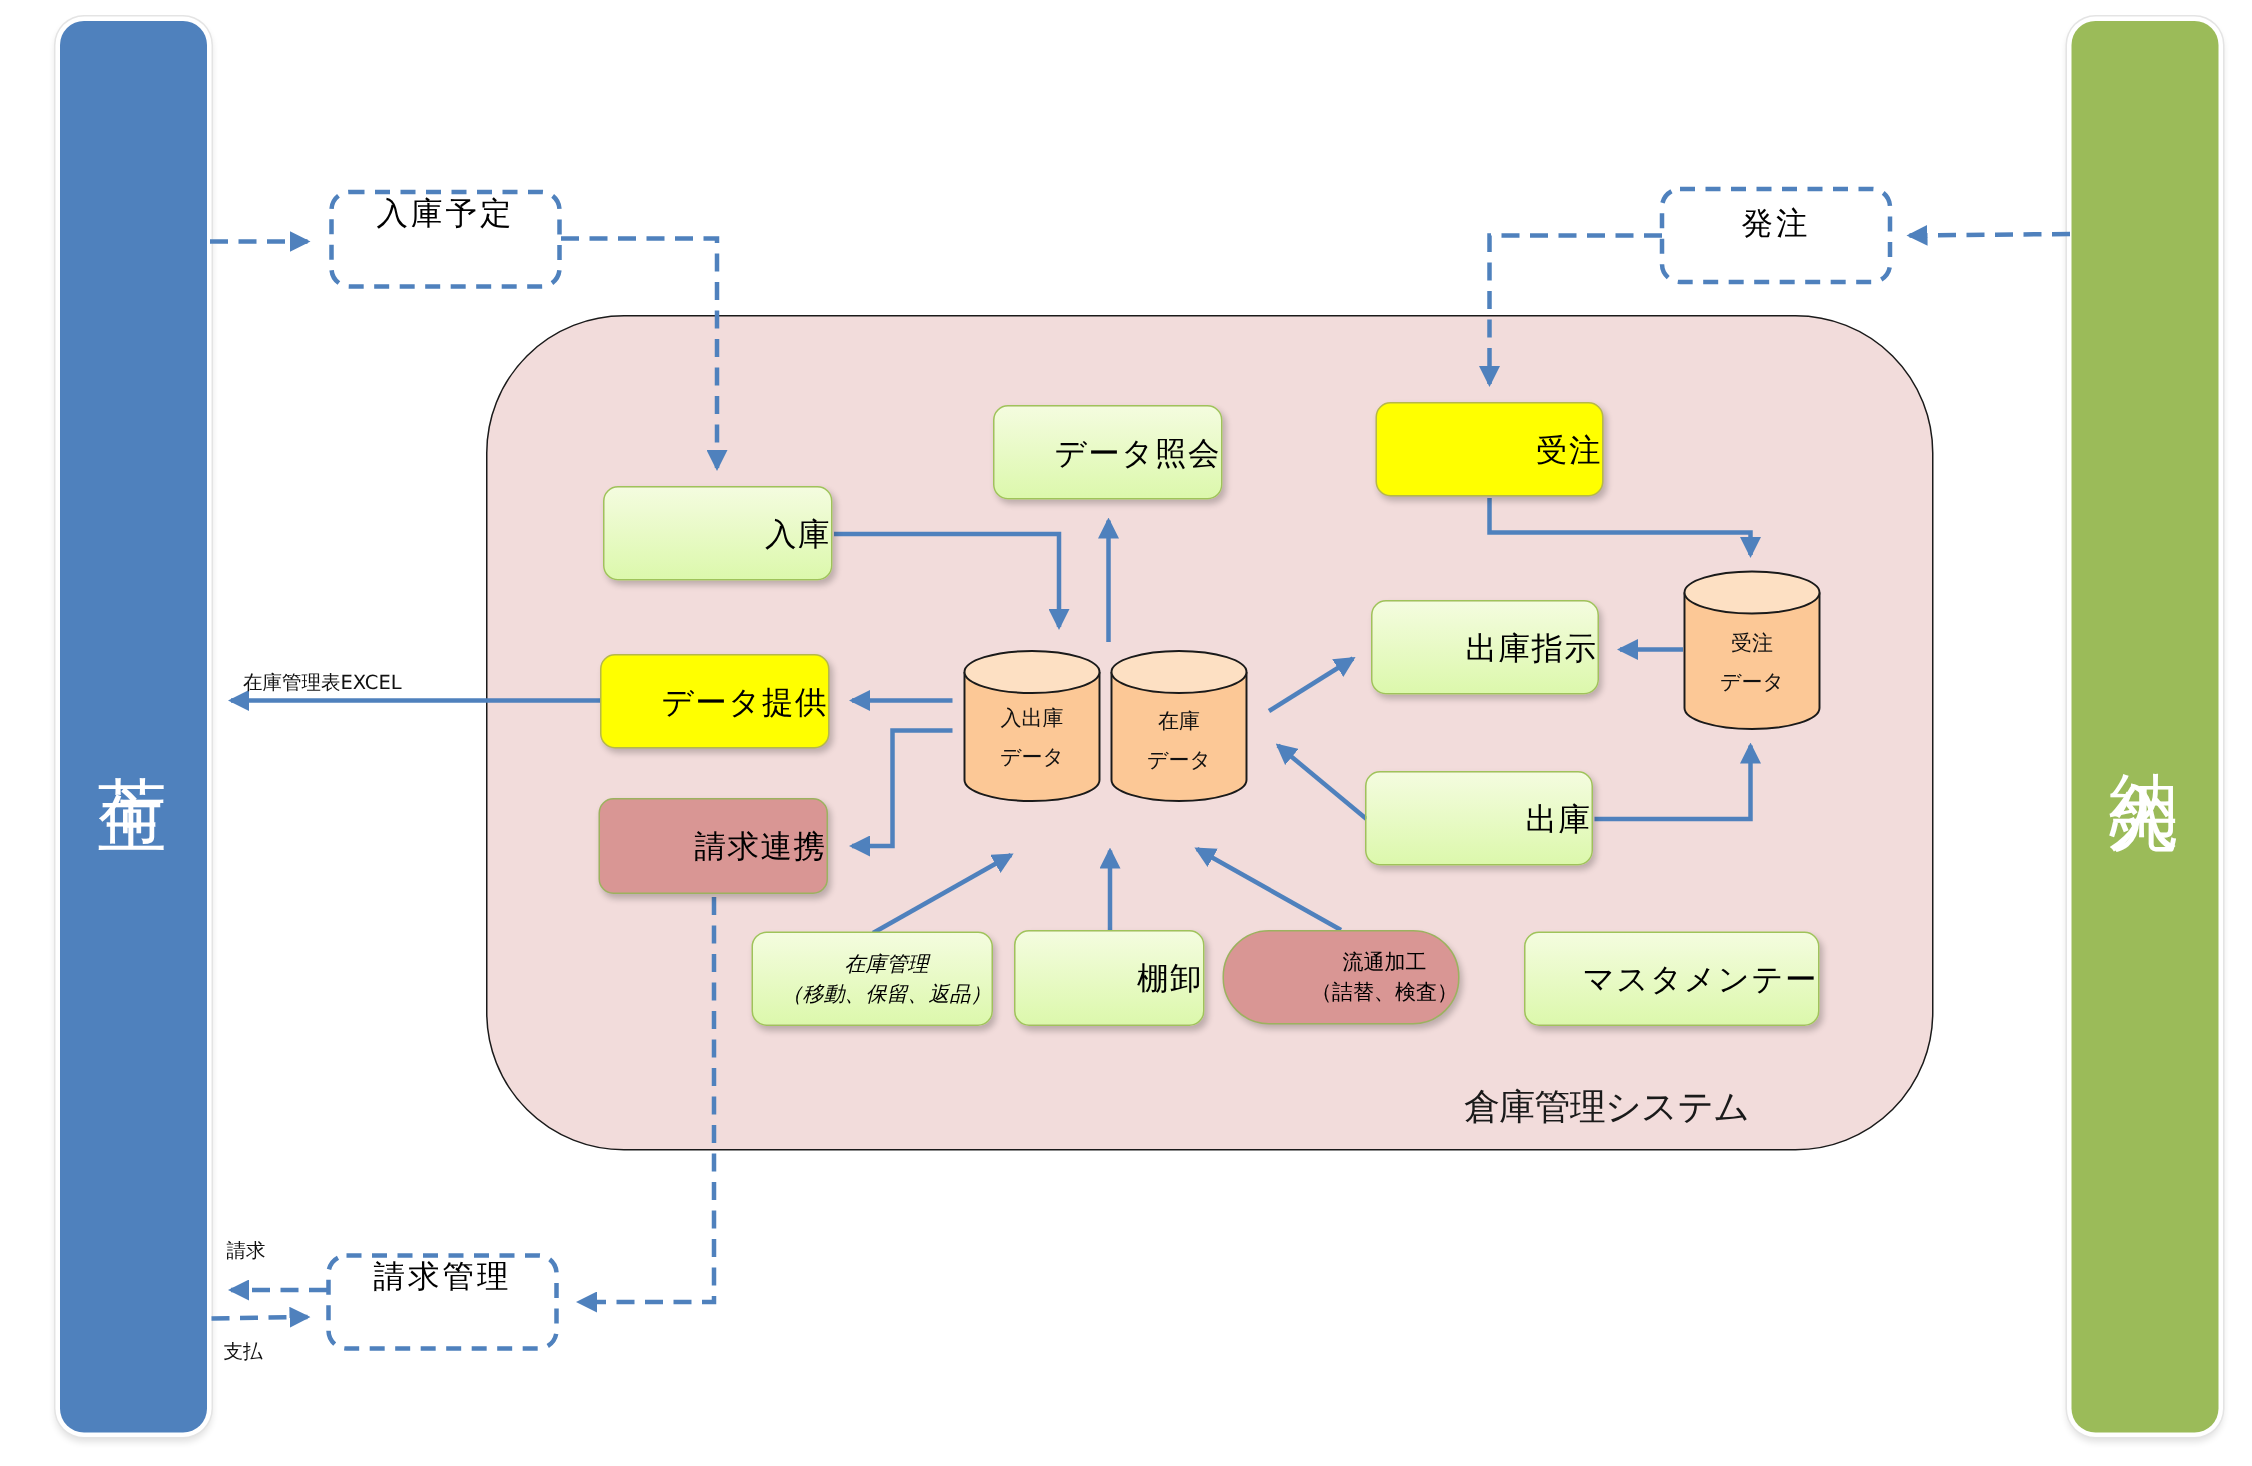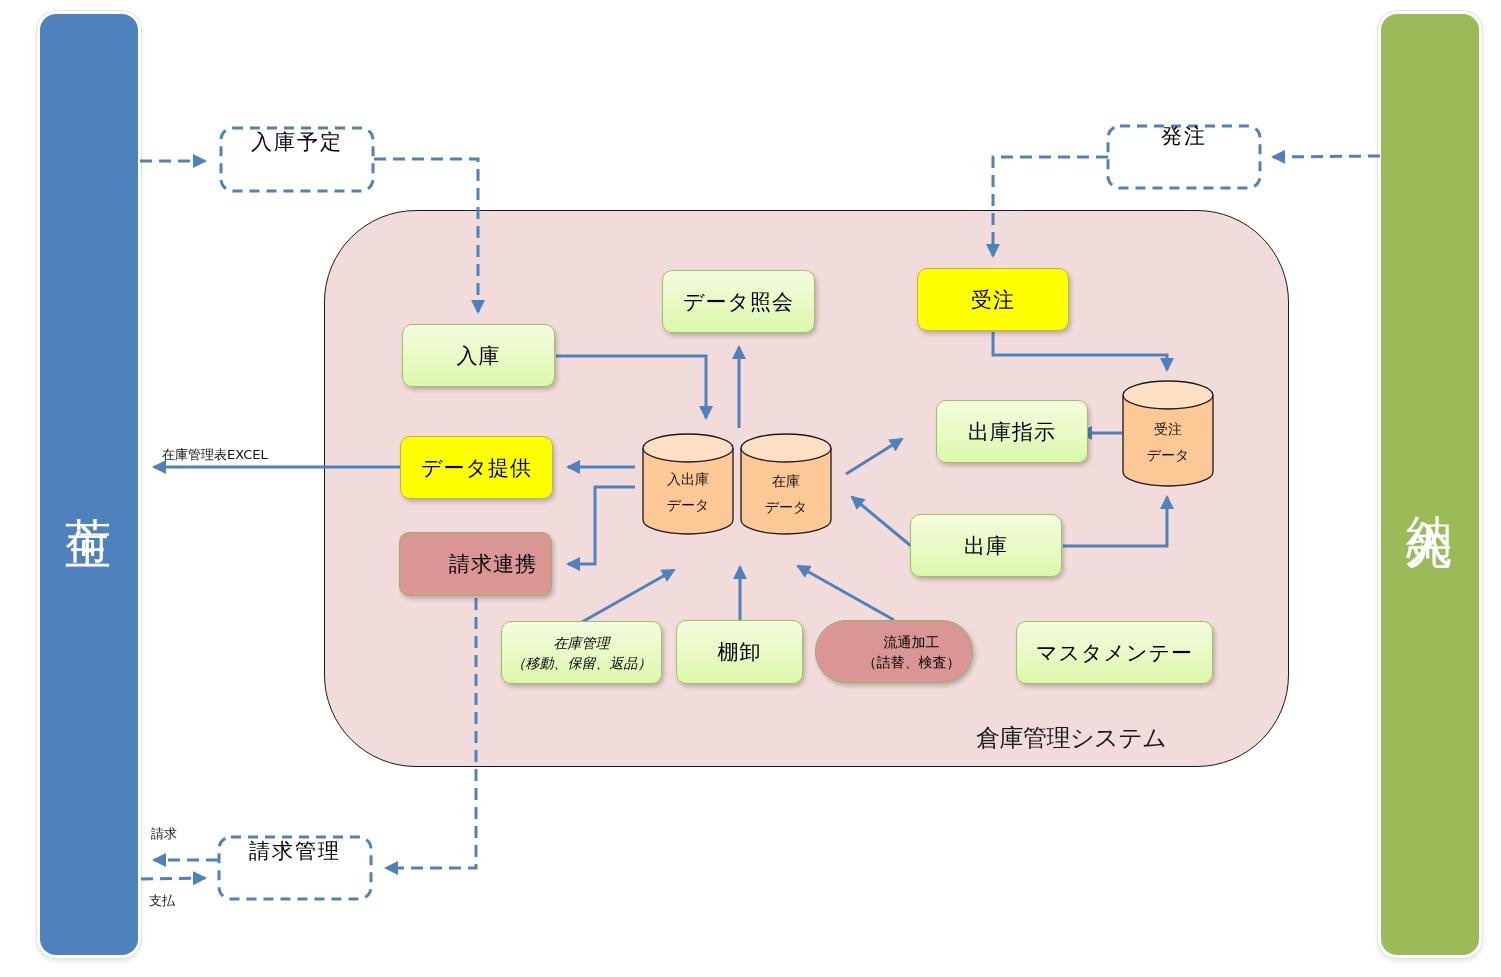--- a/index.html
+++ b/index.html
@@ -10,21 +10,21 @@
     .side-bar { position: absolute; border-radius: 16px; box-shadow: 0 0 0 3px #fff, 0 0 0 4px #e4e4e4, 0 3px 5px 3px rgba(0,0,0,0.12);
                 display: flex; align-items: center; justify-content: center; }
     .side-bar .label { color: #fff; font-size: 46px; line-height: 62px; writing-mode: vertical-rl; text-orientation: upright; letter-spacing: 4px; }
     #shipper { left: 40px; top: 14px; width: 98px; height: 941px; background: #4f81bd; }
     #consignee { left: 1381px; top: 14px; width: 98px; height: 941px; background: #9bbb59; }
 
     .system { position: absolute; left: 324px; top: 210px; width: 965px; height: 557px;
               background: #f2dcdb; border: 1.3px solid #1a1a1a; border-radius: 92px; box-sizing: border-box; }
     .system-label { position: absolute; left: 976px; top: 722px; font-size: 24px; color: #1a1a1a; letter-spacing: -0.5px; }
 
-    .box { position: absolute; border-radius: 10px; box-sizing: border-box; display: flex; align-items: center; justify-content: center;
+    .box { position: absolute; border-radius: 10px; box-sizing: border-box; display: flex; align-items: center; justify-content: flex-end;
            text-align: center; box-shadow: 2px 3px 4px rgba(0,0,0,0.22); }
     .box.green { background: linear-gradient(#f4fcdf, #dcf8ac); border: 1.3px solid #9fc35a; }
     .box.yellow { background: #ffff00; border: 1.3px solid #b6b84a; }
     .box.red { background: #d99694; border: 1.3px solid #9cb25f; padding-left: 35px; }
     .box .t { font-size: 21px; letter-spacing: 1px; }
     .box .s { font-size: 14px; line-height: 20px; }
 
     .dashbox { position: absolute; box-sizing: border-box; display: flex; align-items: flex-start; justify-content: center;
                font-size: 21px; letter-spacing: 2px; }
 
@@ -98,40 +98,40 @@
     <g>
       <path d="M1123,395 L1123,472 A45,14 0 0 0 1213,472 L1213,395" fill="#fcc896"></path>
       <ellipse cx="1168" cy="395" rx="45" ry="14" fill="#fde0c3"></ellipse>
     </g>
   </g>
 </svg>
 
 <div class="dashbox" style="left:221px;top:128px;width:152px;height:63px;">
   <span>入庫予定</span>
 </div>
-<div class="dashbox" style="left:1108px;top:122px;width:152px;height:62px;">
+<div class="dashbox" style="left:1108px;top:135px;width:152px;height:62px;">
   <span>発注</span>
 </div>
 <div class="dashbox" style="left:219px;top:837px;width:152px;height:62px;">
   <span>請求管理</span>
 </div>
 
 <div class="box green" style="left:402px;top:324px;width:153px;height:63px;">
   <span class="t">入庫</span>
 </div>
 <div class="box green" style="left:662px;top:270px;width:153px;height:63px;">
   <span class="t">データ照会</span>
 </div>
 <div class="box yellow" style="left:917px;top:268px;width:152px;height:63px;">
   <span class="t">受注</span>
 </div>
 <div class="box yellow" style="left:400px;top:436px;width:153px;height:63px;">
   <span class="t">データ提供</span>
 </div>
-<div class="box green" style="left:936px;top:400px;width:152px;height:63px;">
+<div class="box green" style="left:914px;top:400px;width:152px;height:63px;">
   <span class="t">出庫指示</span>
 </div>
 <div class="box red" style="left:399px;top:532px;width:153px;height:64px;">
   <span class="t">請求連携</span>
 </div>
 <div class="box green" style="left:910px;top:514px;width:152px;height:63px;">
   <span class="t">出庫</span>
 </div>
 <div class="box green" style="left:501px;top:621px;width:161px;height:63px;font-style:italic;">
   <div>

